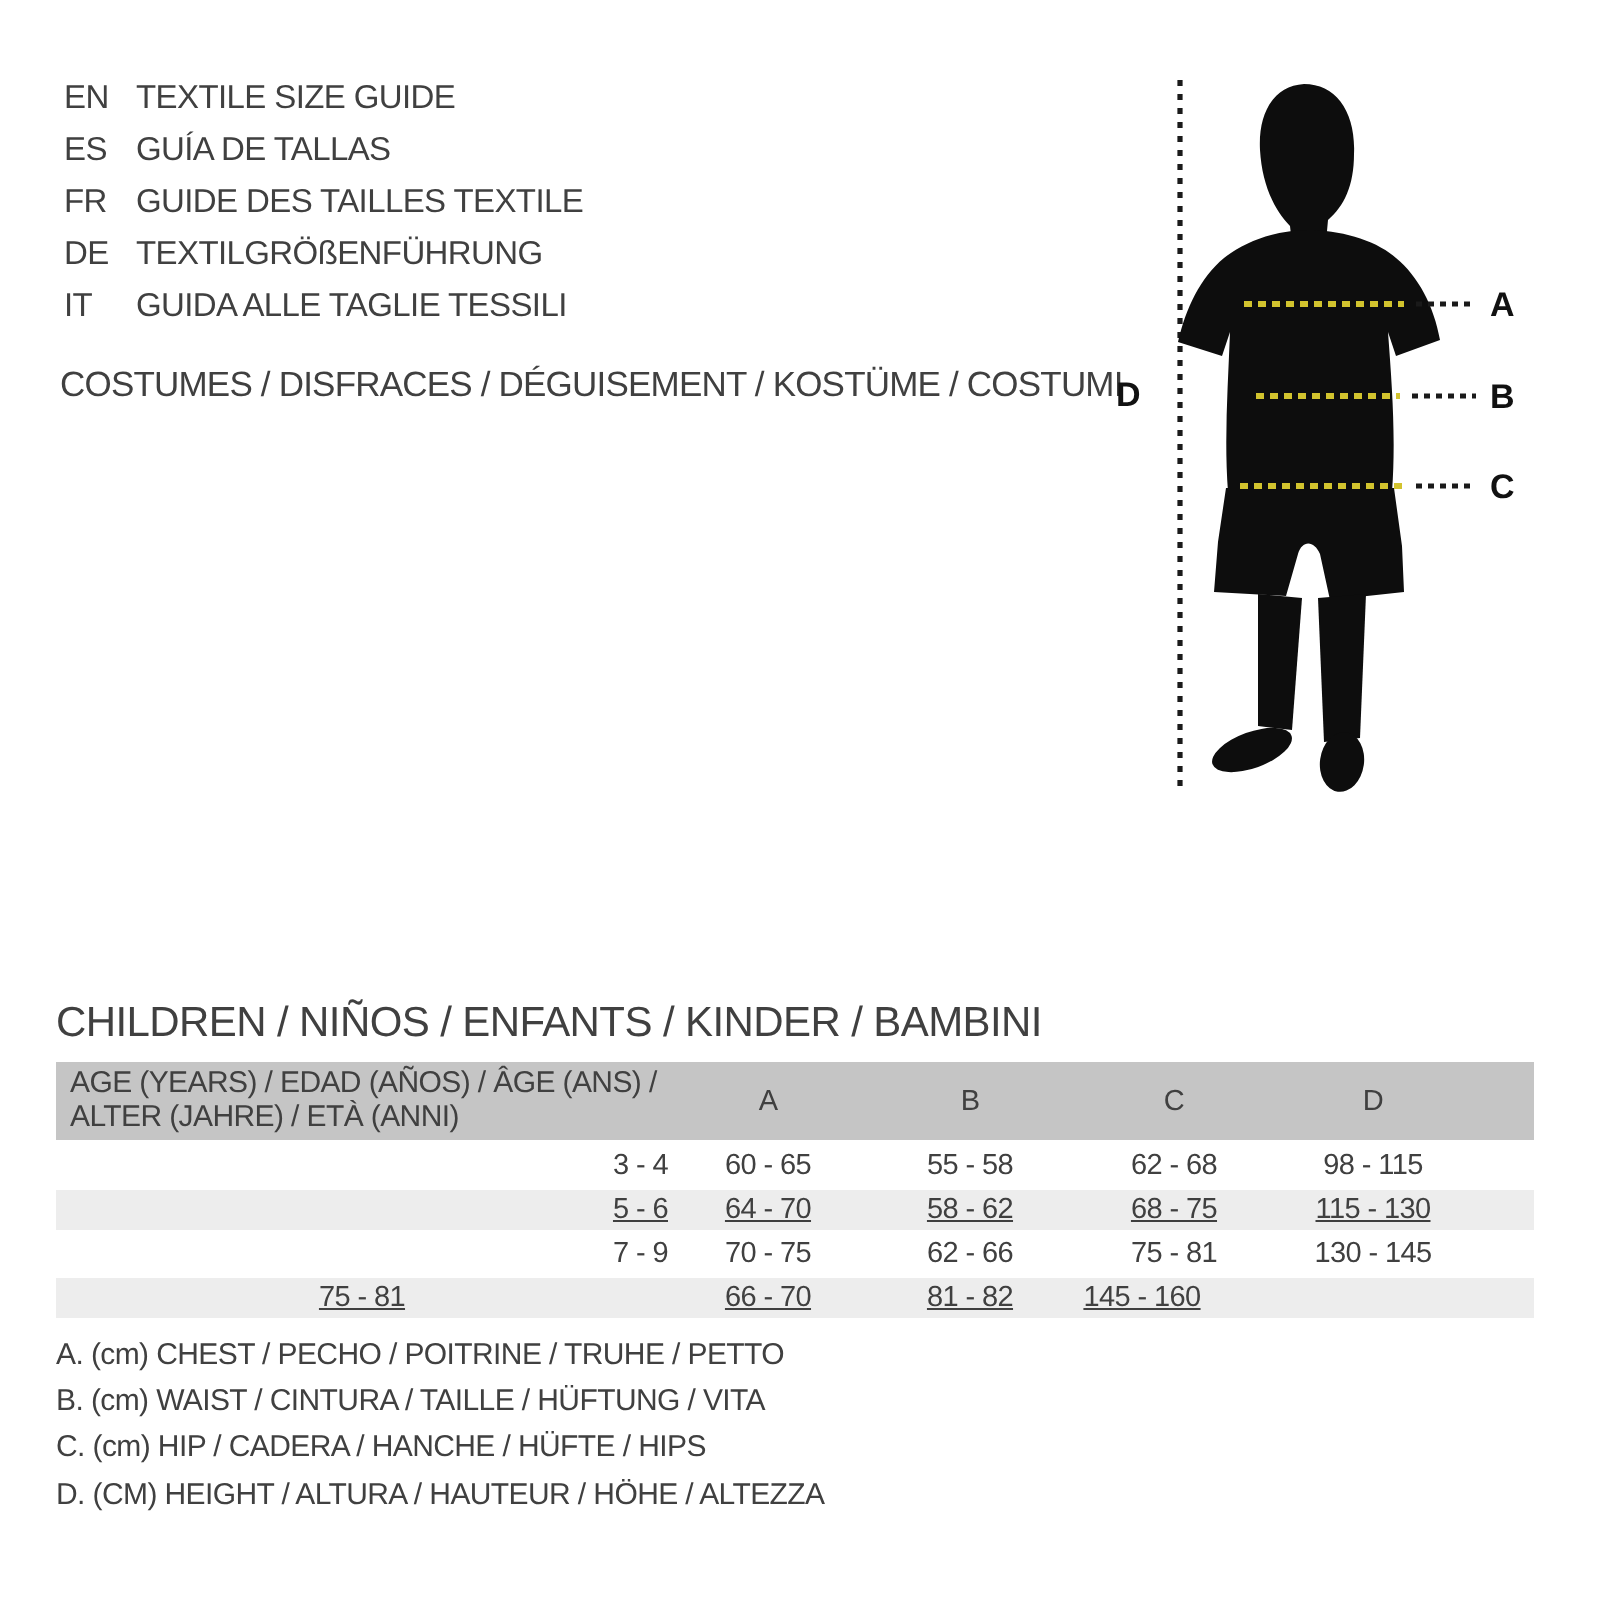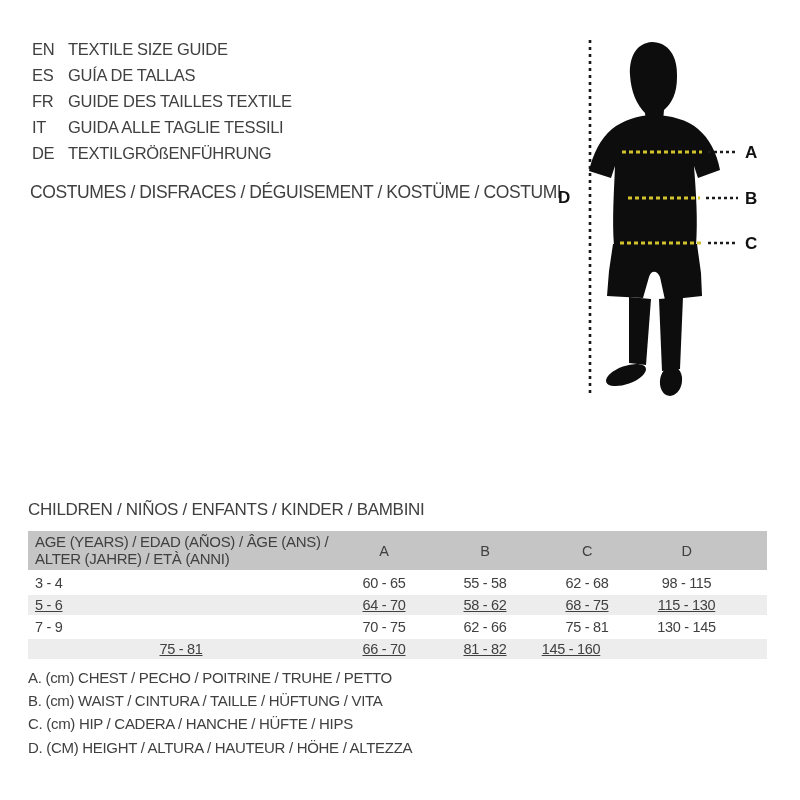--- a/index.html
+++ b/index.html
@@ -14,34 +14,34 @@
   .lang-row { display:flex; height:26px; align-items:center; font-size:16.5px; }
   .lang-code { width:36px; flex:0 0 36px; }
   
   .category-title {
     position:absolute; left:30px; top:182px; font-size:17.5px; font-weight:400;
     letter-spacing:-0.4px; white-space:nowrap;
   }
   
   .figure-wrap { position:absolute; left:550px; top:25px; width:250px; height:375px; }
   
-  .section-title { position:absolute; left:28px; top:500px; font-size:17px;text-align:center; }
+  .section-title { position:absolute; left:28px; top:500px; font-size:21px;text-align:center; }
   .size-table { position:absolute; left:28px; top:531px; width:739px; font-size:14.5px; }
   .thead {
     display:grid; grid-template-columns:306px 100px 102px 102px 129px;
     background:var(--table-header-bg, #c5c5c5); min-height:38px;
     align-items:center; padding:3px 0; margin-bottom:3px;
   }
   .thead .age-cell { padding-left:7px; font-size:15px; line-height:16.5px; }
   .trow {
     display:grid; grid-template-columns:306px 100px 102px 102px 129px;
     height:20px; align-items:center; margin-bottom:2px; background:#fff;
   }
   .trow.alt { background:var(--row-alt-bg, #ededed);text-decoration:underline; }
-  .trow .age-cell { padding-left:7px; }
+  .trow .age-cell { padding-left:7px;text-align:right; }
   .colcell { text-align:center; }
   .thead .colcell { font-size:14.5px; }
   .colcell.last { padding-right:32px; }
   
   .legend { position:absolute; left:28px; top:666px; }
   .legend-line { height:23.2px; display:flex; align-items:center; font-size:15px; }
   
   .svg-label { font-family:"Liberation Sans", sans-serif; font-weight:700; font-size:17px; fill:#111; }
 </style>
 </head>
@@ -56,26 +56,26 @@
     </div>
     <div class="lang-row">
       <span class="lang-code">ES</span>
       <span>GUÍA DE TALLAS</span>
     </div>
     <div class="lang-row">
       <span class="lang-code">FR</span>
       <span>GUIDE DES TAILLES TEXTILE</span>
     </div>
     <div class="lang-row">
+      <span class="lang-code">DE</span>
+      <span>TEXTILGRÖßENFÜHRUNG</span>
+    </div>
+    <div class="lang-row">
       <span class="lang-code">IT</span>
       <span>GUIDA ALLE TAGLIE TESSILI</span>
-    </div>
-    <div class="lang-row">
-      <span class="lang-code">DE</span>
-      <span>TEXTILGRÖßENFÜHRUNG</span>
     </div>
   </div>
 
   <div class="category-title">COSTUMES / DISFRACES / DÉGUISEMENT / KOSTÜME / COSTUMI</div>
 
   <div class="figure-wrap">
     <svg width="250" height="375" viewBox="0 0 250 375">
 
       <line x1="40" y1="15" x2="40" y2="368" style="stroke:var(--dash-black,#1a1a1a);stroke-width:2.6;stroke-dasharray:3 4;"></line>
 

